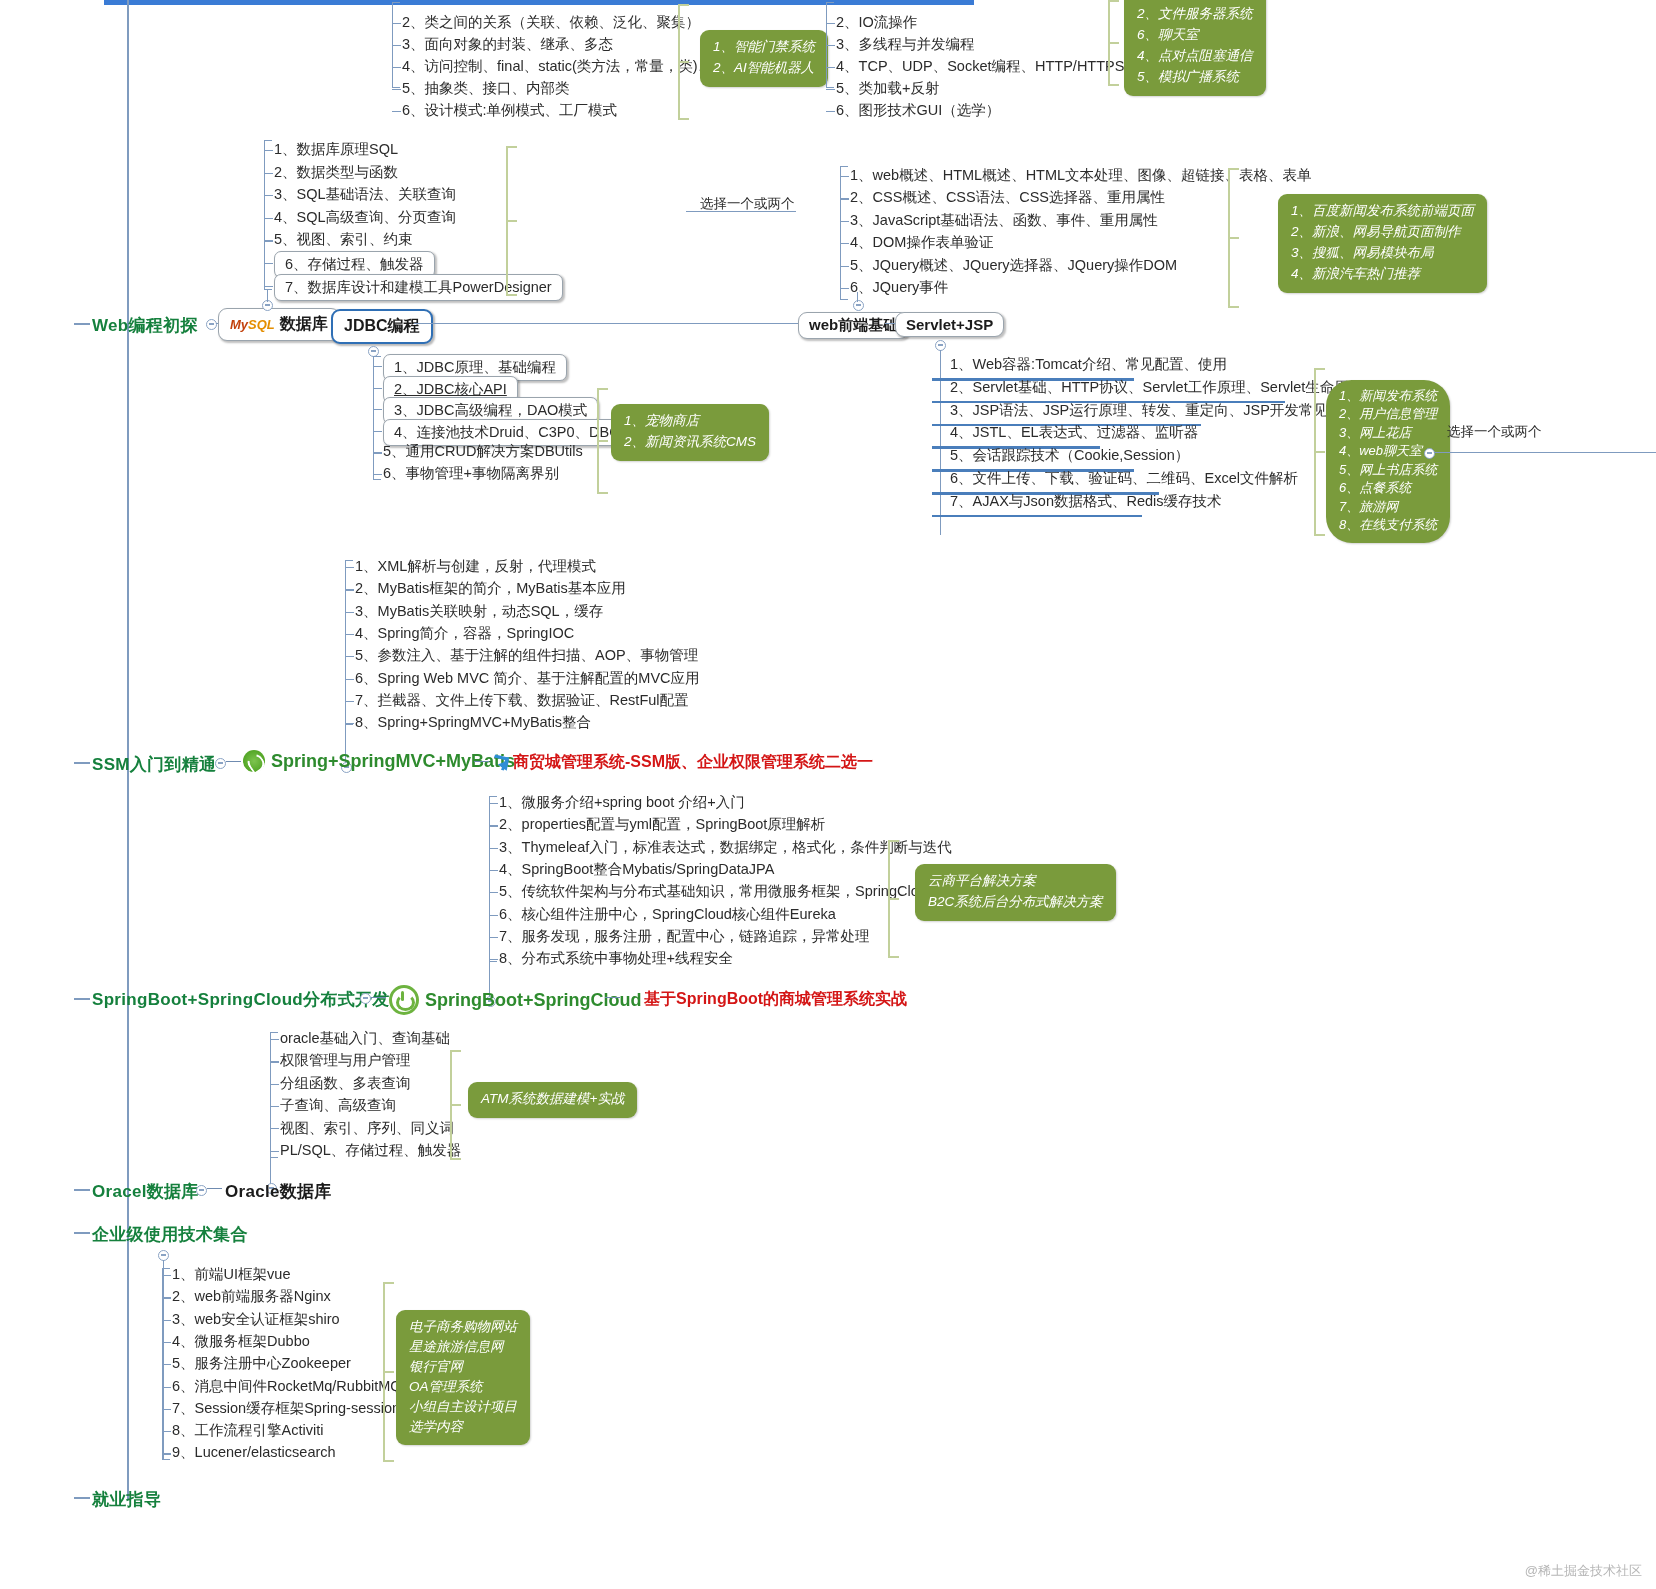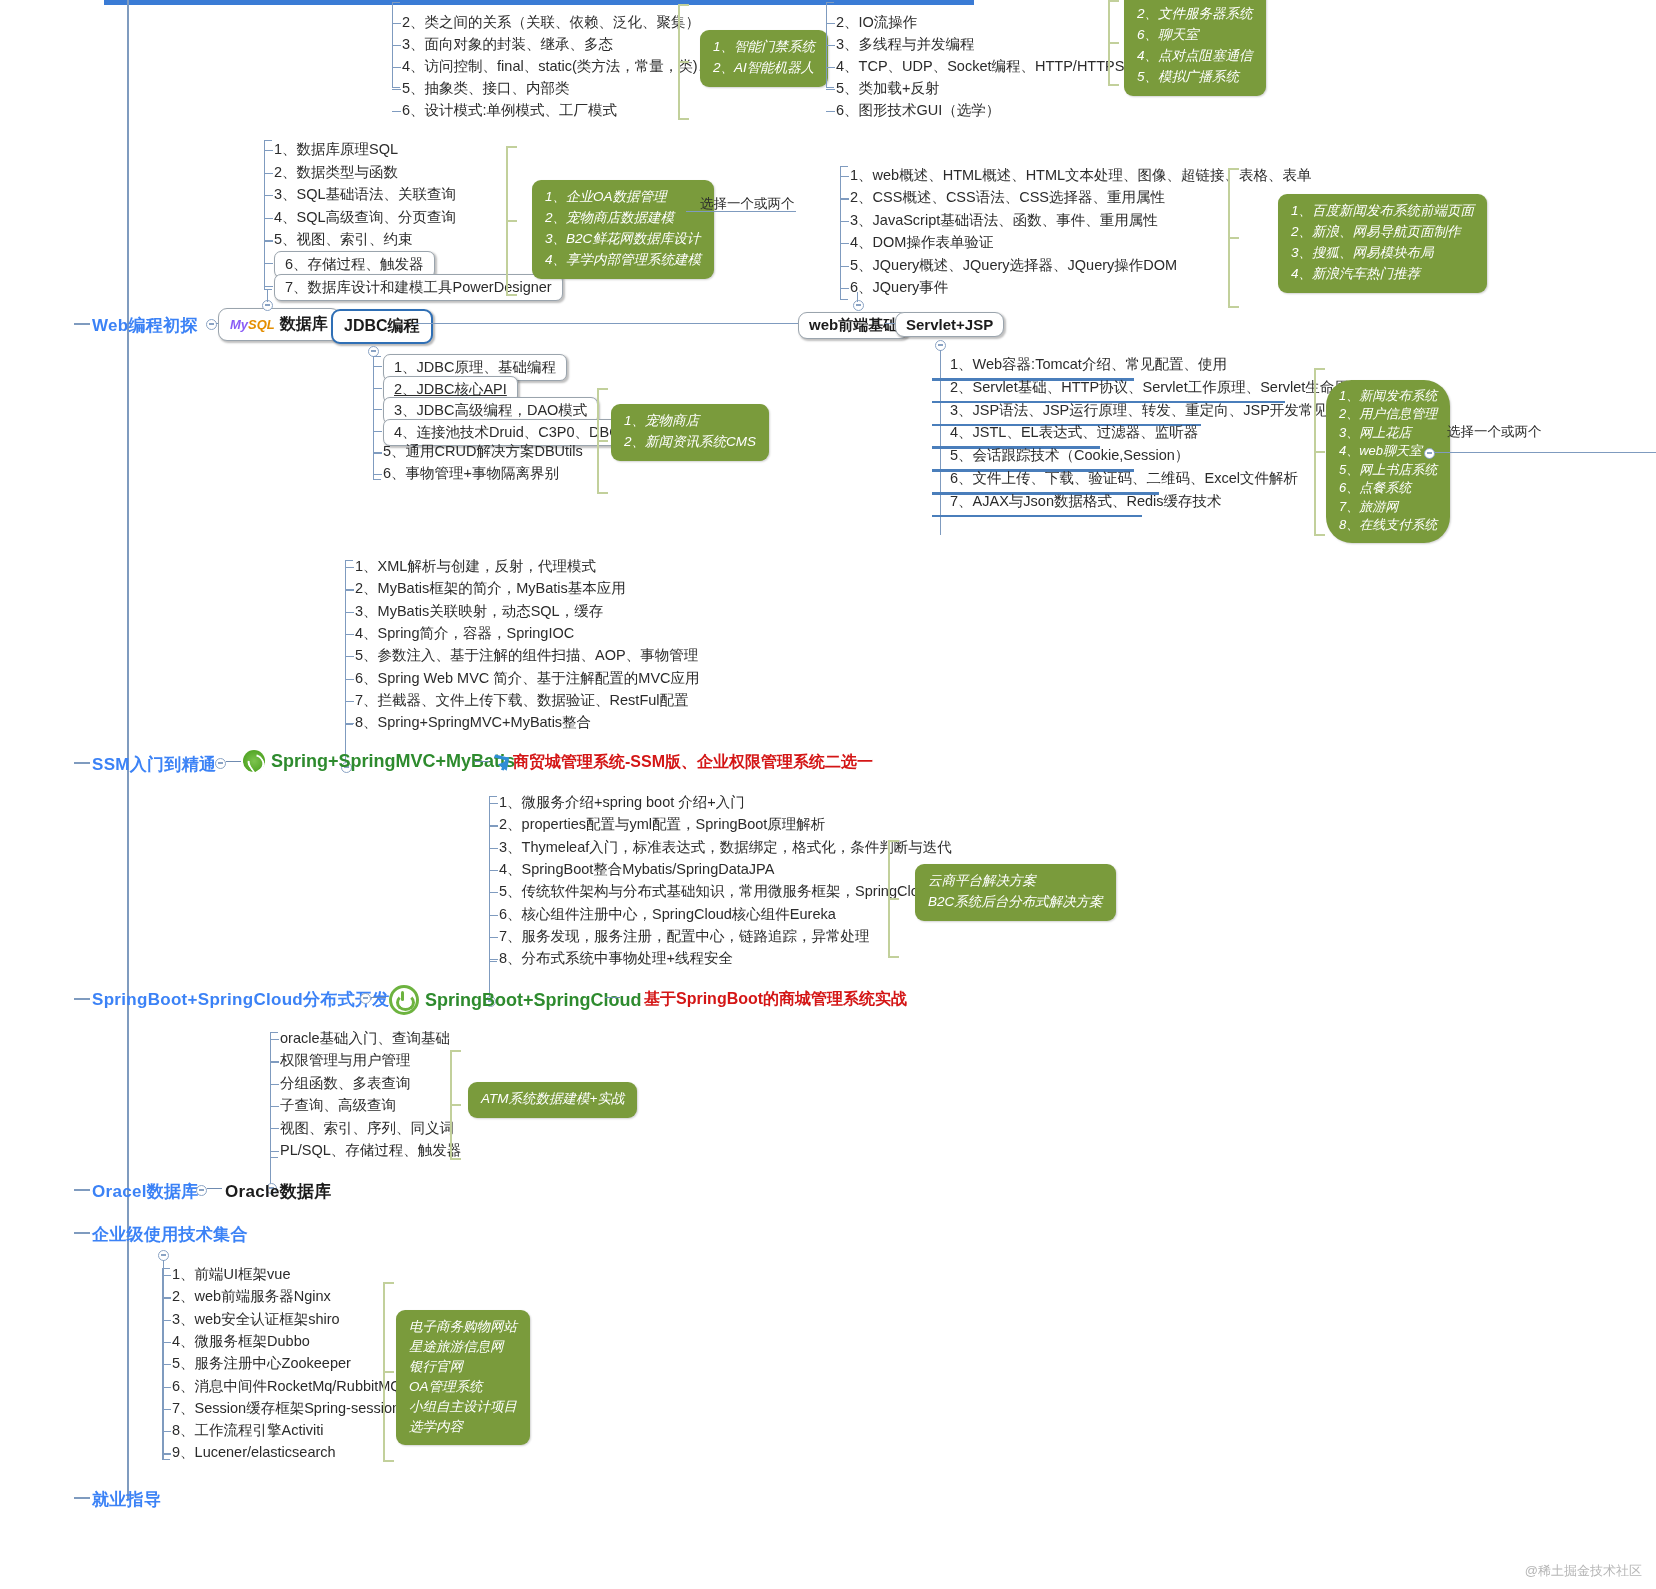--- a/index.html
+++ b/index.html
@@ -11,34 +11,34 @@
     position:relative;
     overflow:hidden;
     -webkit-font-smoothing:antialiased;
   }
   #canvas{position:absolute;left:0;top:0;width:1656px;height:1589px;}
   .abs{position:absolute;}
   
   .item{font-size:14.5px;color:#2b2b2b;white-space:nowrap;line-height:1.2;}
   
   .branch-title{
-    font-size:17px;font-weight:bold;color:#3b82f6;white-space:nowrap;
+    font-size:17px;font-weight:bold;color:#15803d;white-space:nowrap;
     letter-spacing:.3px;
   }
   
   .chip{
     display:inline-flex;align-items:center;gap:5px;
     border:1.5px solid #9aa4ad;border-radius:9px;background:#fff;
     padding:5px 11px;font-size:16px;font-weight:bold;color:#1b1b1b;
     box-shadow:1.5px 1.5px 2px rgba(0,0,0,.28);white-space:nowrap;
   }
   .chip.sel{border:2.5px solid #2f6fb5;border-radius:9px;}
   .chip.plain{box-shadow:1.5px 1.5px 2px rgba(0,0,0,.25);}
   .mysqlmark{font-size:13px;font-weight:bold;font-style:italic;}
-  .mysqlmark .my{color:#8b5cf6;}
+  .mysqlmark .my{color:#c2410c;}
   .mysqlmark .sql{color:#e48e00;}
   
   .green-box{
     background:#7a9b3c;border-radius:9px;color:#ffffff;
     font-style:italic;font-size:13.5px;line-height:1.55;
     padding:7px 13px 8px 13px;white-space:nowrap;
     box-shadow:1px 1px 2px rgba(0,0,0,.18);
   }
   .green-box.small{font-size:13px;border-radius:26px;}
   
@@ -211,26 +211,20 @@
       <div class="abs boxed" style="left: 274px; top: 251px;">6、存储过程、触发器</div>
       <div class="tick" style="left: 264px; top: 285.6px;"></div>
       <div class="abs boxed" style="left: 274px; top: 273.6px;">7、数据库设计和建模工具PowerDesigner</div>
     </div>
 
   <div class="bracket" style="left:506px;top:146px;height:150px;">
     <div class="b-v"></div>
       <div class="b-t"></div>
       <div class="b-b"></div>
     <div class="b-m" style="top:calc(50% - 1.2px);"></div>
-  </div>
-  <div class="green-box abs" style="left:532px;top:180px;">
-    <div>1、企业OA数据管理</div>
-    <div>2、宠物商店数据建模</div>
-    <div>3、B2C鲜花网数据库设计</div>
-    <div>4、享学内部管理系统建模</div>
   </div>
   <div class="hline abs" style="left:686px;top:211px;width:110px;"></div>
   <div class="item abs" style="left:700px;top:196px;font-size:13.5px;">选择一个或两个</div>
 
   <div class="rootnub" style="left:74px;top:323px;"></div>
   <div class="branch-title abs" style="left:92px;top:314px;">Web编程初探</div>
   <div class="circ sm" style="left:206px;top:319px;"></div>
   <div class="hline abs" style="left:216px;top:323px;width:14px;"></div>
 
   <div class="chip abs plain" style="left:218px;top:308px;">

